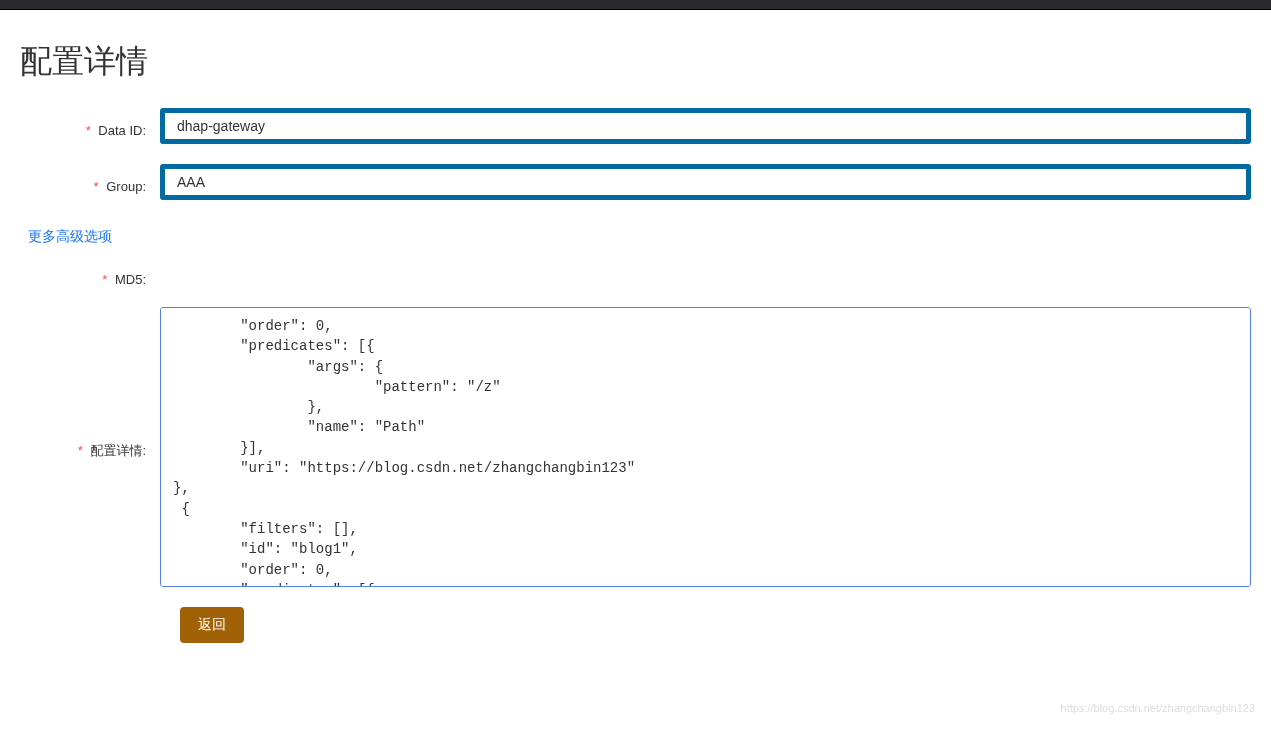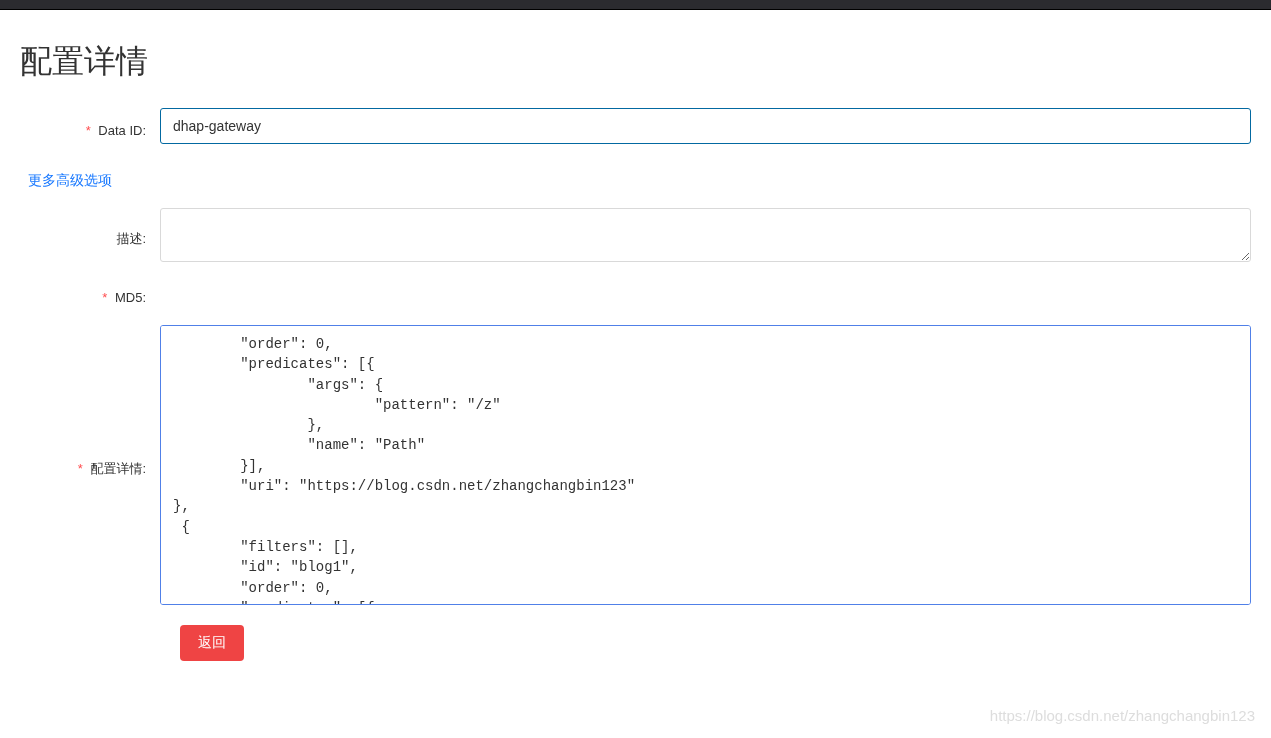--- a/index.html
+++ b/index.html
@@ -41,21 +41,21 @@
       font-size: 13px;
       color: #333;
       flex-shrink: 0;
     }
     .required-star {
       color: #ff4d4f;
       margin-right: 4px;
     }
     .form-input {
       flex: 1;
-      border: 1px solid #0369a1;
+      border: 5px solid #0369a1;
       border-radius: 3px;
       padding: 8px 12px;
       font-size: 14px;
       color: #333;
       background: #fff;
       outline: none;
       height: 36px;
       font-family: inherit;
     }
     .form-textarea {
@@ -90,64 +90,65 @@
       overflow: auto;
       font-family: Consolas, Monaco, "Courier New", monospace;
       white-space: pre;
       line-height: 1.45;
     }
     .btn-row {
       margin-left: 160px;
       margin-top: 18px;
     }
     .btn-back {
-      background: #ef4444;
+      background: #a16207;
       color: #fff;
       border: none;
       border-radius: 4px;
       padding: 9px 18px;
       font-size: 14px;
       cursor: pointer;
       font-family: inherit;
     }
     .watermark {
       position: fixed;
-      bottom: 14px;
+      bottom: 24px;
       right: 16px;
       color: #ddd;
-      font-size: 15px;
+      font-size: 11px;
       pointer-events: none;
       user-select: none;
     }
   </style>
 </head>
 <body>
 
 <div class="top-bar"></div>
 
 <div class="container">
   <h1 class="page-title">配置详情</h1>
 
   <div class="form-row">
     <div class="form-label">
       <span class="required-star">*</span>
       <span>Data ID:</span>
     </div>
     <input type="text" class="form-input" value="dhap-gateway" style="">
   </div>
 
+  <div class="form-row">
+    <div class="form-label">
+      <span class="required-star">*</span>
+      <span>Group:</span>
+    </div>
+    <input type="text" class="form-input" value="AAA" style="">
+  </div>
 
   <a class="advanced-link">更多高级选项</a>
 
-  <div class="form-row">
-    <div class="form-label">
-      <span>描述:</span>
-    </div>
-    <textarea class="form-textarea" style=""></textarea>
-  </div>
 
   <div class="form-row">
     <div class="form-label">
       <span class="required-star">*</span>
       <span>MD5:</span>
     </div>
   </div>
 
   <div class="form-row">
     <div class="form-label">

